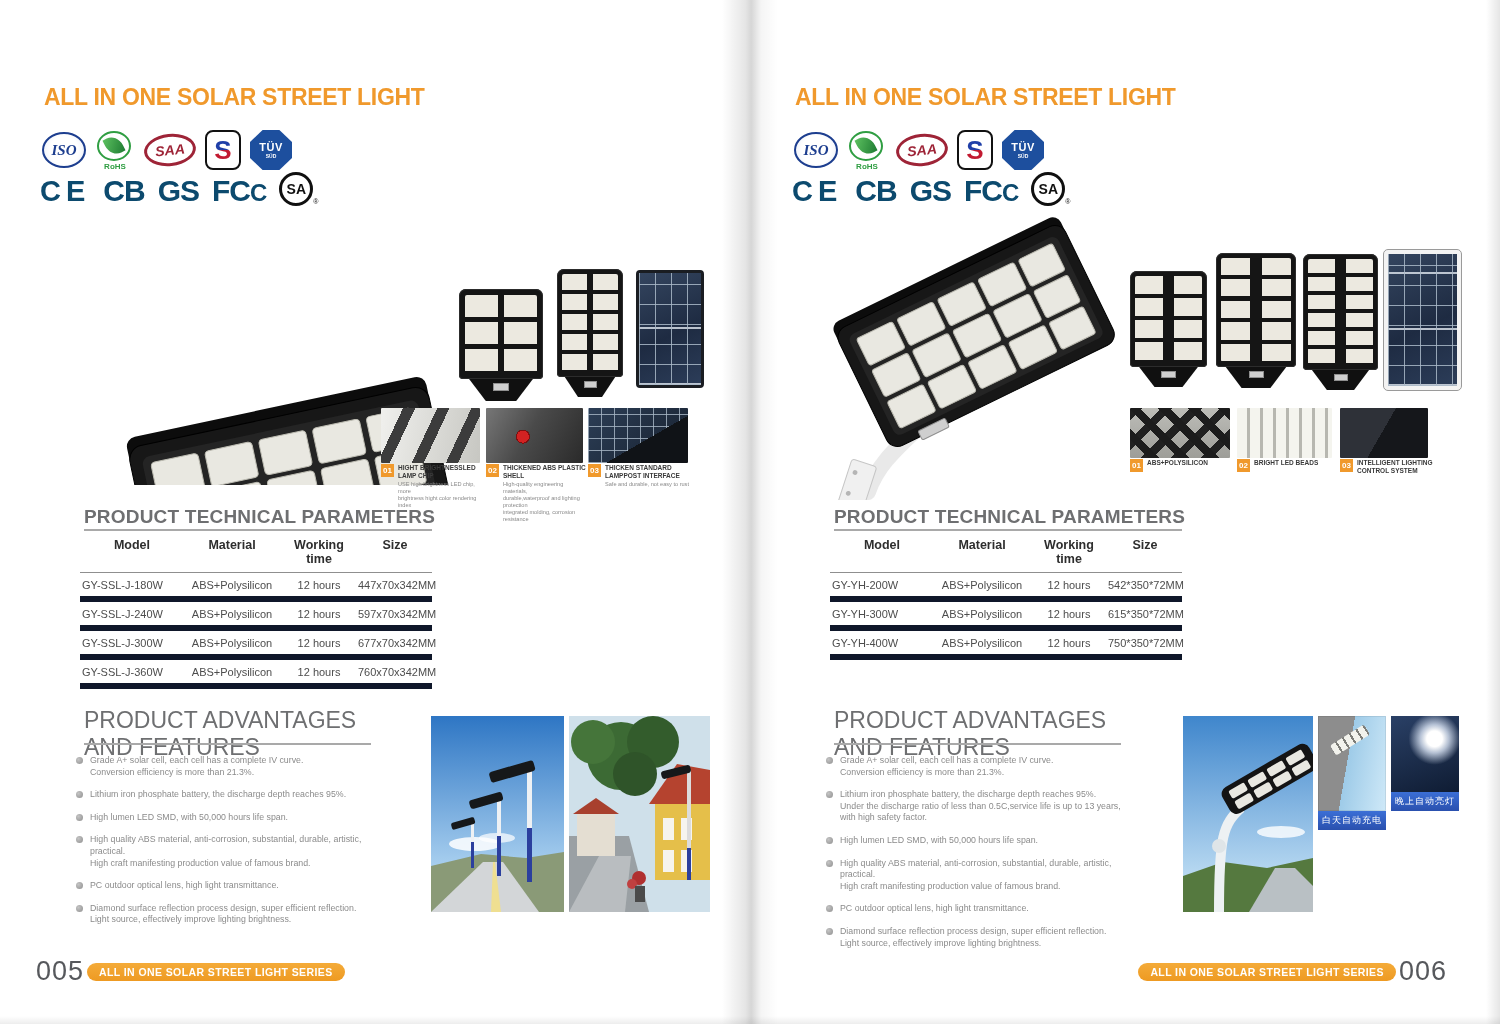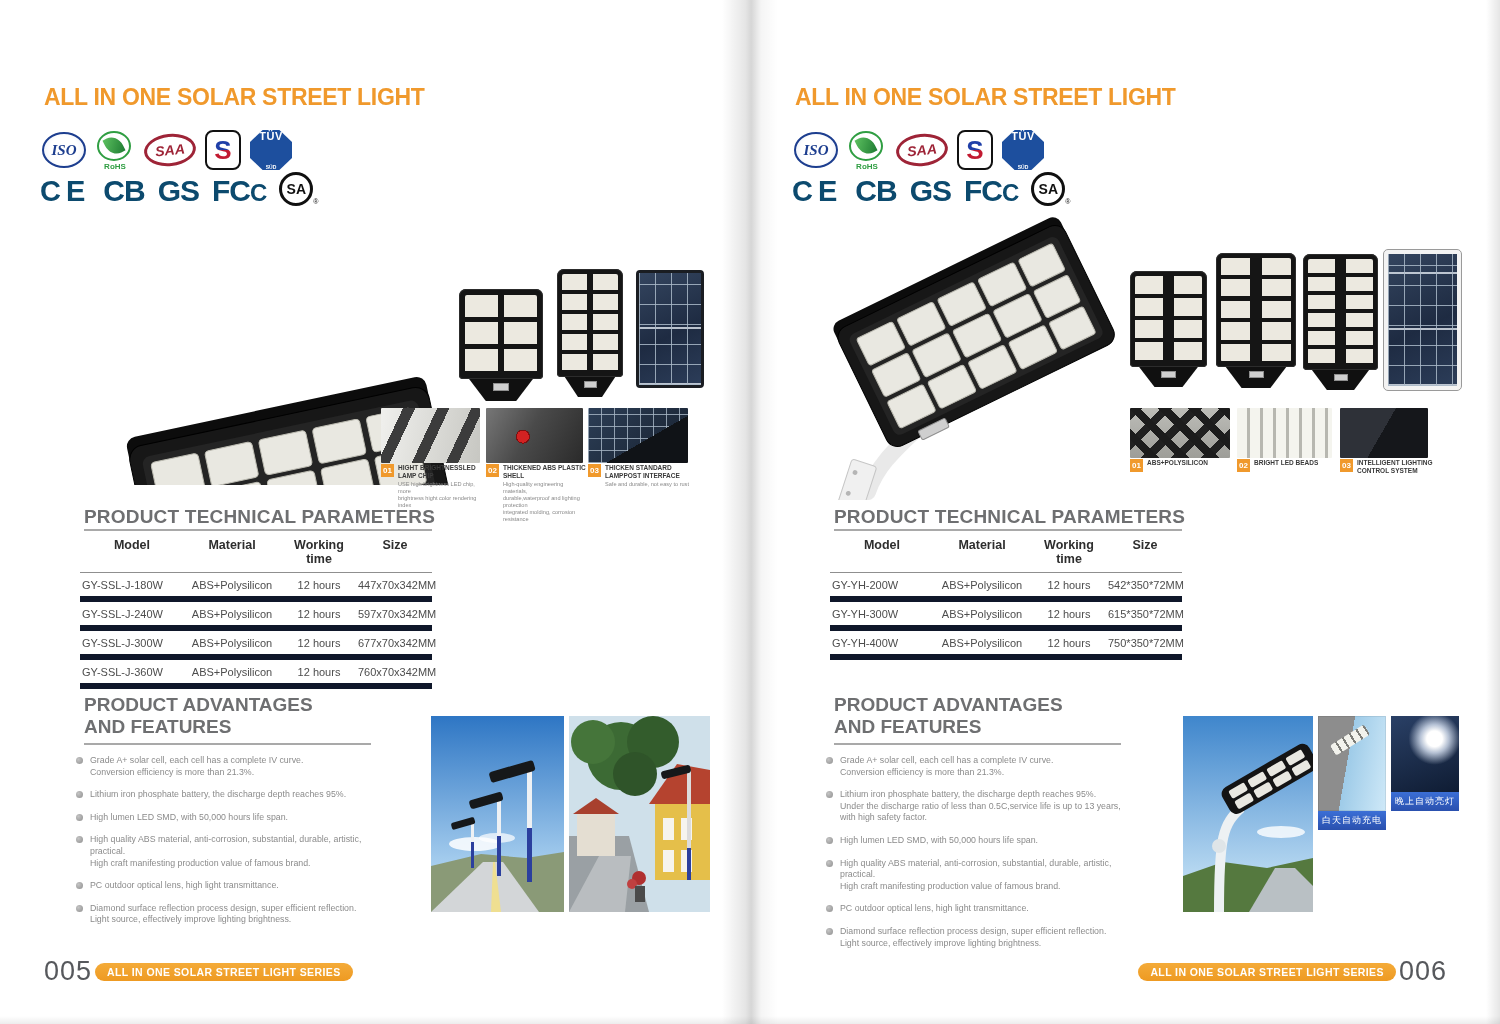--- a/index.html
+++ b/index.html
@@ -29,21 +29,21 @@
   .logo-rohs .txt { position:absolute; left:0; bottom:-2px; width:100%; text-align:center; font-size:8px; font-weight:bold; color:#2f9e42; }
   .logo-saa { width:52px; height:32px; border:3px solid #9e2437; border-radius:50%;
     display:flex; align-items:center; justify-content:center; transform:rotate(-6deg);
     font-weight:900; font-style:italic; font-size:14px; color:#9e2437; background:#fff; }
   .logo-sbadge { width:36px; height:40px; border:2.5px solid #111; border-radius:8px; background:#fff;
     display:flex; align-items:center; justify-content:center; }
   .logo-sbadge span { font-size:26px; font-weight:900; line-height:1;
     background:linear-gradient(180deg,#1f3fa8 48%, #c21a31 52%); -webkit-background-clip:text; background-clip:text; color:transparent; }
   .logo-tuv { width:42px; height:40px; background:#1d4f9e;
     clip-path:polygon(30% 0,70% 0,100% 30%,100% 70%,70% 100%,30% 100%,0 70%,0 30%);
-    display:flex; flex-direction:column; align-items:center; justify-content:space-between; color:#fff; }
+    display:flex; flex-direction:column; align-items:center; justify-content:center; color:#fff; }
   .logo-tuv .t1 { font-size:11px; font-weight:bold; letter-spacing:0.5px; }
   .logo-tuv .t2 { font-size:5px; font-weight:bold; }
   .blk { color:#0c4a6e; font-weight:900; font-size:30px; line-height:1; letter-spacing:-1px; }
   .l-ce { font-weight:600; letter-spacing:5px; font-size:29px; }
   .l-gs { position:relative; }
   .l-fcc .c2 { font-size:24px; }
   .l-csa { width:34px; height:34px; border:3px solid #101010; border-radius:50%;
     display:flex; align-items:center; justify-content:center; font-size:14px; font-weight:900; color:#101010; position:relative;}
   .l-csa .r { position:absolute; right:-8px; bottom:-2px; font-size:7px; font-weight:normal; }
 
@@ -71,21 +71,21 @@
 
   
   .sec-head { font-size:19px; font-weight:bold; color:#6e6f71; letter-spacing:0.2px; }
   .sec-rule { height:2px; background:#a9a9a9; }
   .ptable { display:grid; grid-template-columns:104px 96px 78px 74px; }
   .ptable .h { font-size:12.5px; font-weight:bold; color:#2e2e2e; text-align:center; padding:5px 0 6px; border-bottom:1.5px solid #8f8f8f; }
   .ptable .c { font-size:11px; color:#4d4d4d; text-align:center; padding:6px 0 5px; border-bottom:6px solid #0f172a; }
   .ptable .c.model { text-align:left; padding-left:2px; }
 
   
-  .adv-head { font-size:19px; font-weight:bold; color:#6e6f71; line-height:1.17; }
+  .adv-head { font-size:23px; font-weight:normal; color:#6e6f71; line-height:1.17;margin-top:13px; }
   .adv-rule { height:1.5px; background:#a9a9a9; }
   .adv-list { list-style:none; }
   .adv-list li { position:relative; font-size:8.8px; color:#8b8b8b; line-height:1.32; margin-bottom:11px;
     padding-left:14px; white-space:pre-line; }
   .adv-list li::before { content:""; position:absolute; left:0; top:2px; width:7px; height:7px; border-radius:50%;
     background:radial-gradient(circle at 35% 35%, #c4c4c4, #8f8f8f); }
 
   
   .tile { position:absolute; display:flex; flex-direction:column; overflow:hidden; }
   .tile .ph { flex:1; }
@@ -316,21 +316,21 @@
       <circle cx="66" cy="58" r="22" fill="#2f5429"></circle>
       <path d="M0 196 L30 140 L62 140 L56 196 Z" fill="#b9bdc0"></path>
       <circle cx="70" cy="162" r="7" fill="#b03030"></circle>
         <circle cx="63" cy="168" r="5" fill="#c04040"></circle>
       <rect x="66" y="170" width="10" height="16" fill="#4a4a4a"></rect>
       <rect x="118" y="54" width="4" height="110" fill="#dcdcdc"></rect>
         <rect x="118" y="132" width="4" height="32" fill="#2b3f9e"></rect>
       <rect x="92" y="52" width="30" height="8" rx="3" fill="#16181a" transform="rotate(-14 107 56)"></rect>
     </svg>
 
-    <div class="abs footer" style="left:44px; top:956px;">
+    <div class="abs footer" style="left:36px; top:956px;">
       <div class="pgnum">005</div>
       <div class="pill">ALL IN ONE SOLAR STREET LIGHT SERIES</div>
     </div>
   </div>
 
   <div class="page page-right">
     <div class="abs page-title" style="left:45px; top:84px;">ALL IN ONE SOLAR STREET LIGHT</div>
 
     <div class="abs certs1" style="left:44px; top:130px;">
       <div class="logo-iso">ISO</div>

